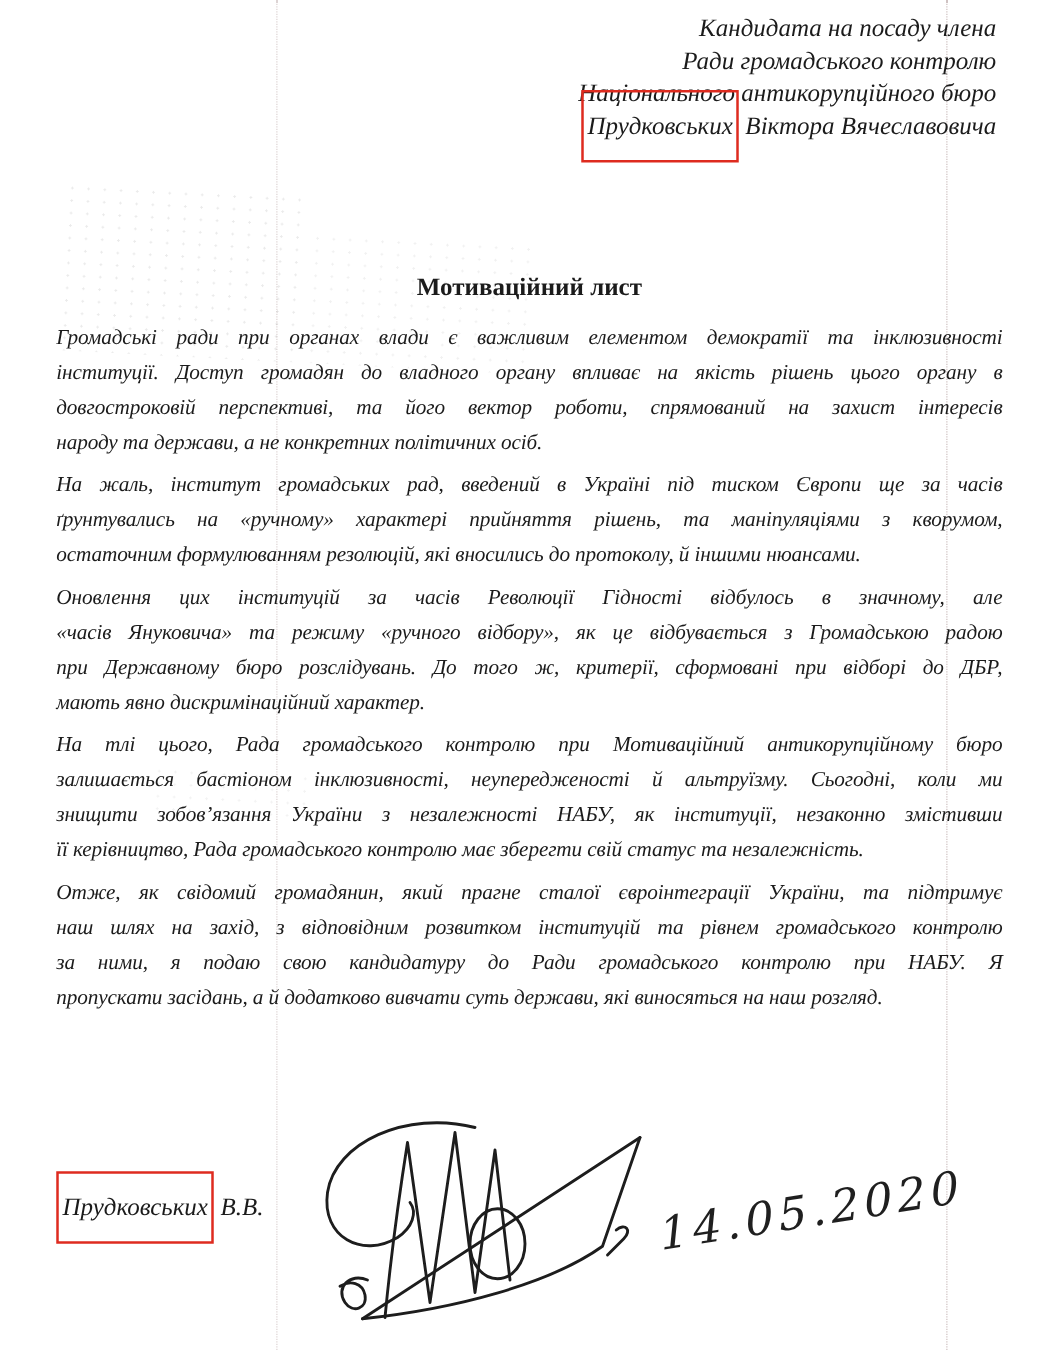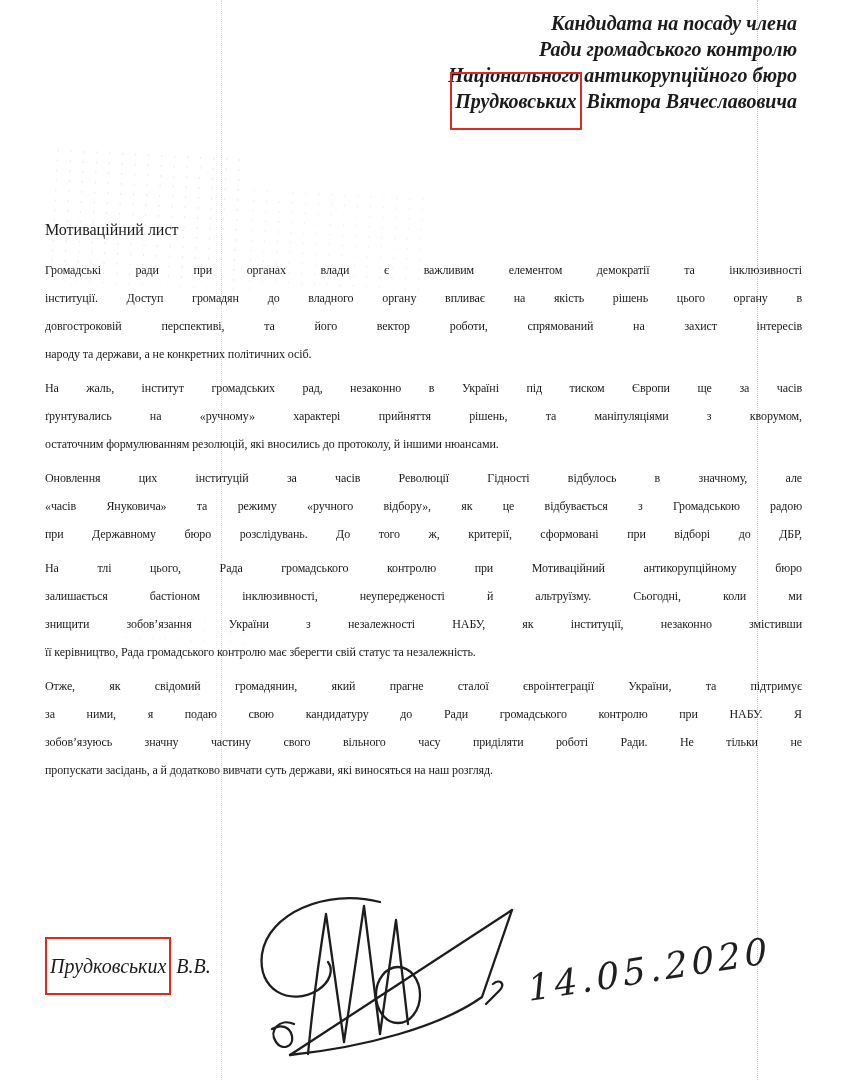--- a/index.html
+++ b/index.html
@@ -34,37 +34,38 @@
   .noise.n1 { left: 48px;  top: 150px; width: 190px; height: 135px; }
   .noise.n2 { left: 245px; top: 190px; width: 180px; height: 105px; opacity:.35; }
   .noise.n3 { left: 120px; top: 615px; width: 130px; height: 40px;  opacity:.3; }
 
   .recipient {
     position: absolute; top: 10px; right: 54px;
     text-align: right;
     font-style: italic;
     font-size: 20px; line-height: 26px;
     white-space: nowrap;
-    font-weight: bold;
   }
   .hl {
     border: 2px solid var(--hl, #de2b1f);
     padding: 16px 3px;
   }
 
   .title {
     position: absolute; top: 217px; left: 45px; width: 757px;
     margin: 0;
-    font-size: 16px; font-weight: normal; line-height: 26px;
+    text-align: center;
+    font-size: 20px; font-weight: bold; line-height: 26px;
   }
 
   .content {
     position: absolute; left: 45px; top: 256px; width: 757px;
-    font-size: 12px; line-height: 28px;
+    font-size: 17px; line-height: 28px;
     letter-spacing: -0.1px;
+    font-style: italic;
   }
   .para { margin: 0 0 6px 0; }
   .line { text-align: justify; text-align-last: justify; }
   .line.last { text-align-last: auto; }
 
   .signatory {
     position: absolute; left: 45px; top: 953px;
     font-size: 20px; line-height: 26px;
     white-space: nowrap;
     font-style: italic;
@@ -113,39 +114,40 @@
   <h1 class="title">Мотиваційний лист</h1>
 
   <div class="content">
       <div class="para">
         <div class="line">Громадські ради при органах влади є важливим елементом демократії та інклюзивності</div>
         <div class="line">інституції. Доступ громадян до владного органу впливає на якість рішень цього органу в</div>
         <div class="line">довгостроковій перспективі, та його вектор роботи, спрямований на захист інтересів</div>
         <div class="line last">народу та держави, а не конкретних політичних осіб.</div>
       </div>
       <div class="para">
-        <div class="line">На жаль, інститут громадських рад, незаконно в Україні під тиском Європи ще за часів</div>
+        <div class="line">На жаль, інститут громадських рад, введений в Україні під тиском Європи ще за часів</div>
         <div class="line">ґрунтувались на «ручному» характері прийняття рішень, та маніпуляціями з кворумом,</div>
         <div class="line last">остаточним формулюванням резолюцій, які вносились до протоколу, й іншими нюансами.</div>
       </div>
       <div class="para">
         <div class="line">Оновлення цих інституцій за часів Революції Гідності відбулось в значному, але</div>
         <div class="line">«часів Януковича» та режиму «ручного відбору», як це відбувається з Громадською радою</div>
         <div class="line">при Державному бюро розслідувань. До того ж, критерії, сформовані при відборі до ДБР,</div>
+        <div class="line last">мають явно дискримінаційний характер.</div>
       </div>
       <div class="para">
         <div class="line">На тлі цього, Рада громадського контролю при Мотиваційний антикорупційному бюро</div>
         <div class="line">залишається бастіоном інклюзивності, неупередженості й альтруїзму. Сьогодні, коли ми</div>
         <div class="line">знищити зобов’язання України з незалежності НАБУ, як інституції, незаконно змістивши</div>
         <div class="line last">її керівництво, Рада громадського контролю має зберегти свій статус та незалежність.</div>
       </div>
       <div class="para">
         <div class="line">Отже, як свідомий громадянин, який прагне сталої євроінтеграції України, та підтримує</div>
+        <div class="line">наш шлях на захід, з відповідним розвитком інституцій та рівнем громадського контролю</div>
         <div class="line">за ними, я подаю свою кандидатуру до Ради громадського контролю при НАБУ. Я</div>
-        <div class="line">зобов’язуюсь значну частину свого вільного часу приділяти роботі Ради. Не тільки не</div>
         <div class="line last">пропускати засідань, а й додатково вивчати суть держави, які виносяться на наш розгляд.</div>
       </div>
     </div>
 
   <div class="signatory"><span class="hl">Прудковських</span><span> В.В.</span></div>
 
   <svg class="scribble" viewBox="0 0 275 175" xmlns="http://www.w3.org/2000/svg">
     <path d="M 130,10 C 75,-4 18,22 12,62 C 7,98 40,115 68,98 C 80,90 84,78 78,70"></path>
     <path d="M 58,162 C 62,120 70,60 76,22 L 94,150 L 114,14 L 130,142 L 146,28 L 158,132"></path>
     <path d="M 40,163 L 262,18"></path>

